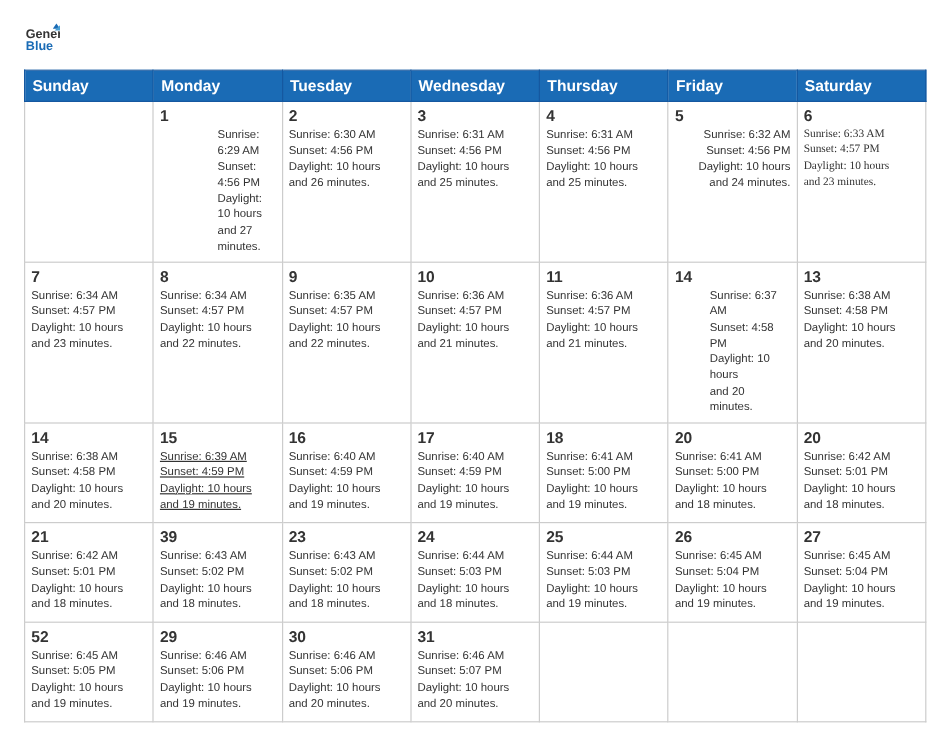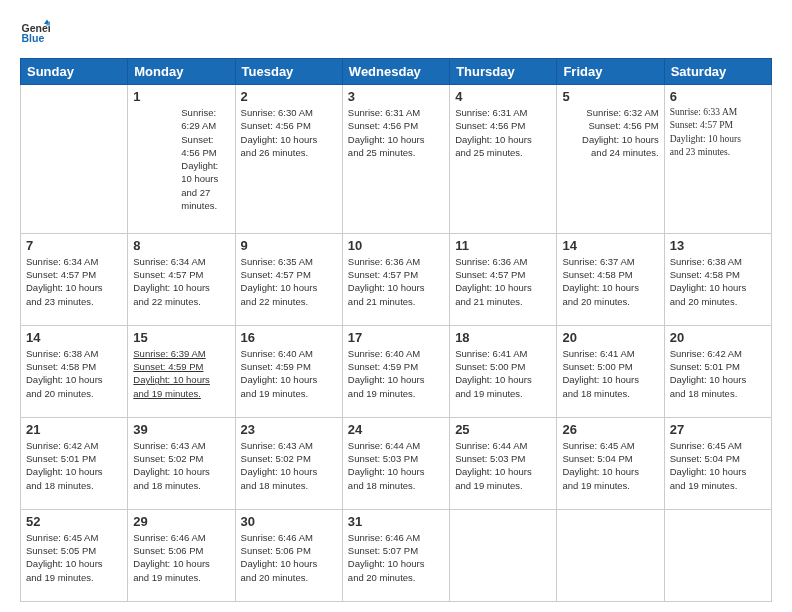--- a/index.html
+++ b/index.html
@@ -193,21 +193,21 @@
           </td>
           <td>
             <span class="day-number">11</span>
             <div class="day-info" style="white-space: pre-line;">Sunrise: 6:36 AM
 Sunset: 4:57 PM
 Daylight: 10 hours
 and 21 minutes.</div>
           </td>
           <td>
             <span class="day-number">14</span>
-            <div class="day-info" style="white-space: pre-line;">Sunrise: 6:37 AM
+            <div class="day-info" style="white-space: pre-line; margin-left: 29px;">Sunrise: 6:37 AM
 Sunset: 4:58 PM
 Daylight: 10 hours
 and 20 minutes.</div>
           </td>
           <td>
             <span class="day-number">13</span>
             <div class="day-info" style="white-space: pre-line;">Sunrise: 6:38 AM
 Sunset: 4:58 PM
 Daylight: 10 hours
 and 20 minutes.</div>

